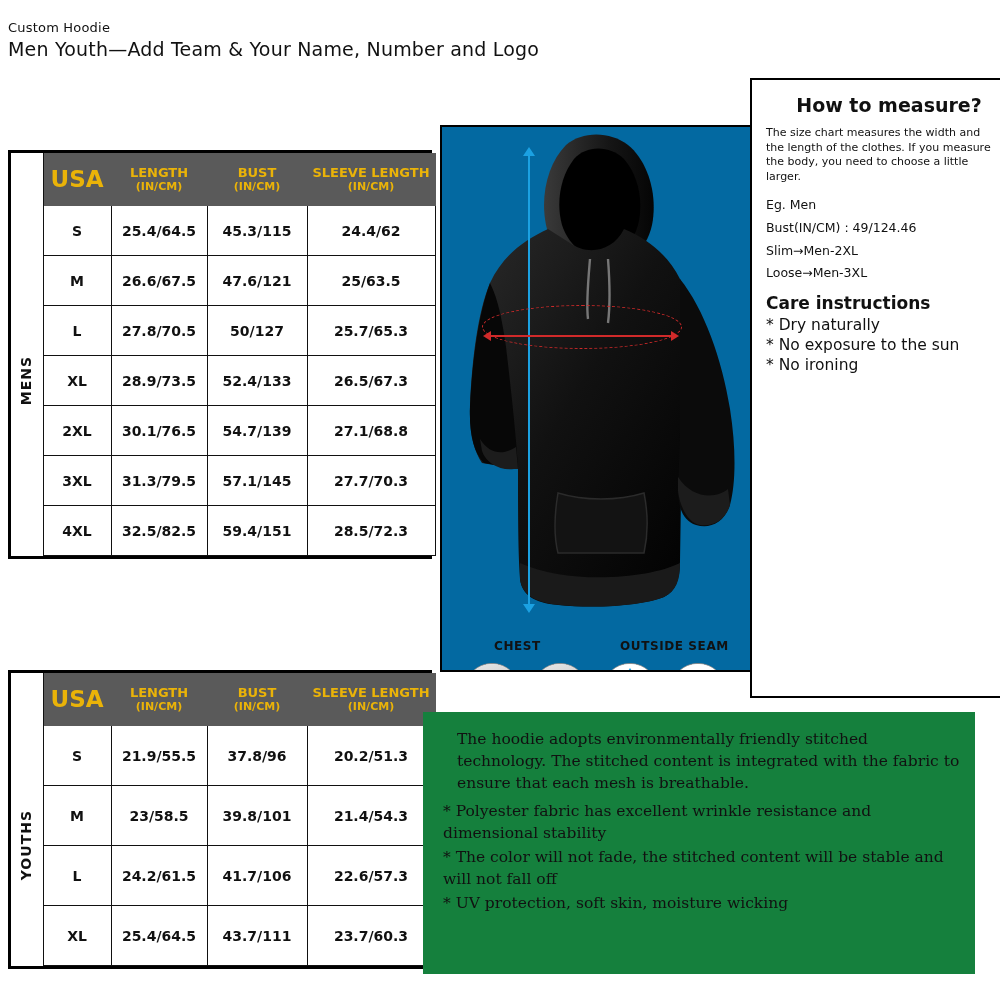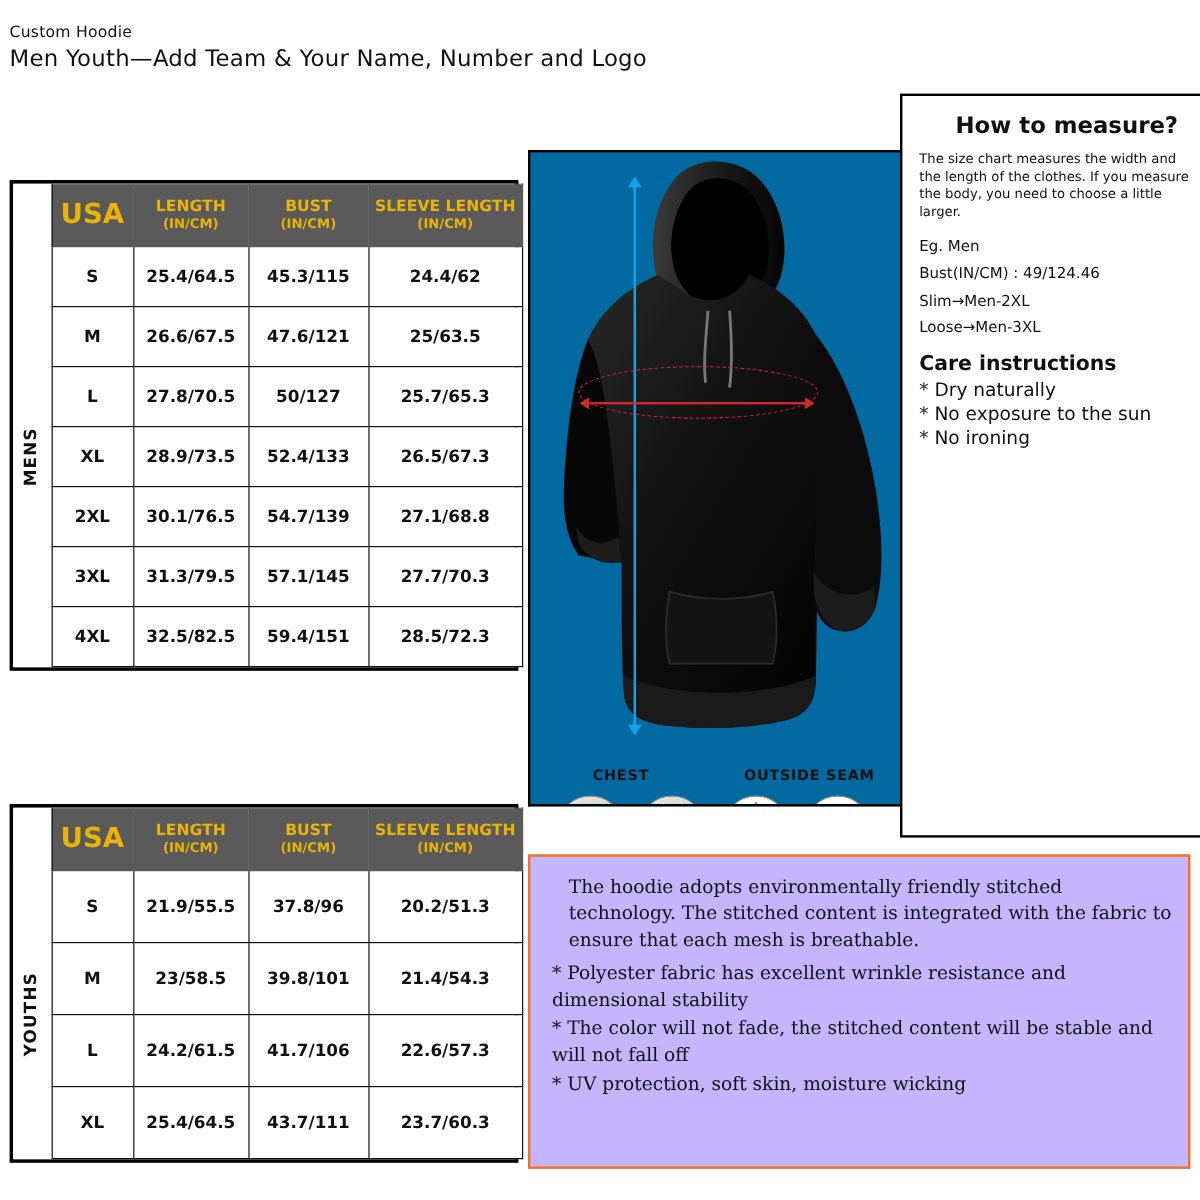--- a/index.html
+++ b/index.html
@@ -262,24 +262,24 @@
     margin: 10px 0 2px 0;
   }
   .care-list {
     font-size: 15.5px;
     line-height: 1.3;
   }
 
   
   .note-panel {
     position: absolute;
-    left: 440px; top: 712px;
+    left: 423px; top: 712px;
     width: 552px; height: 262px;
-    border: 2px solid #f97316;
-    background: #c4b5fd;
+    border: 2px solid #15803d;
+    background: #15803d;
     padding: 14px 12px 8px 18px;
   }
   .note-serif {
     font-family: "DejaVu Serif", serif;
     font-size: 15.5px;
     line-height: 1.42;
     margin: 0 0 6px 0;
   }
   .note-line { margin: 0 0 2px 0; }
   .note-indent { padding-left: 14px; }

